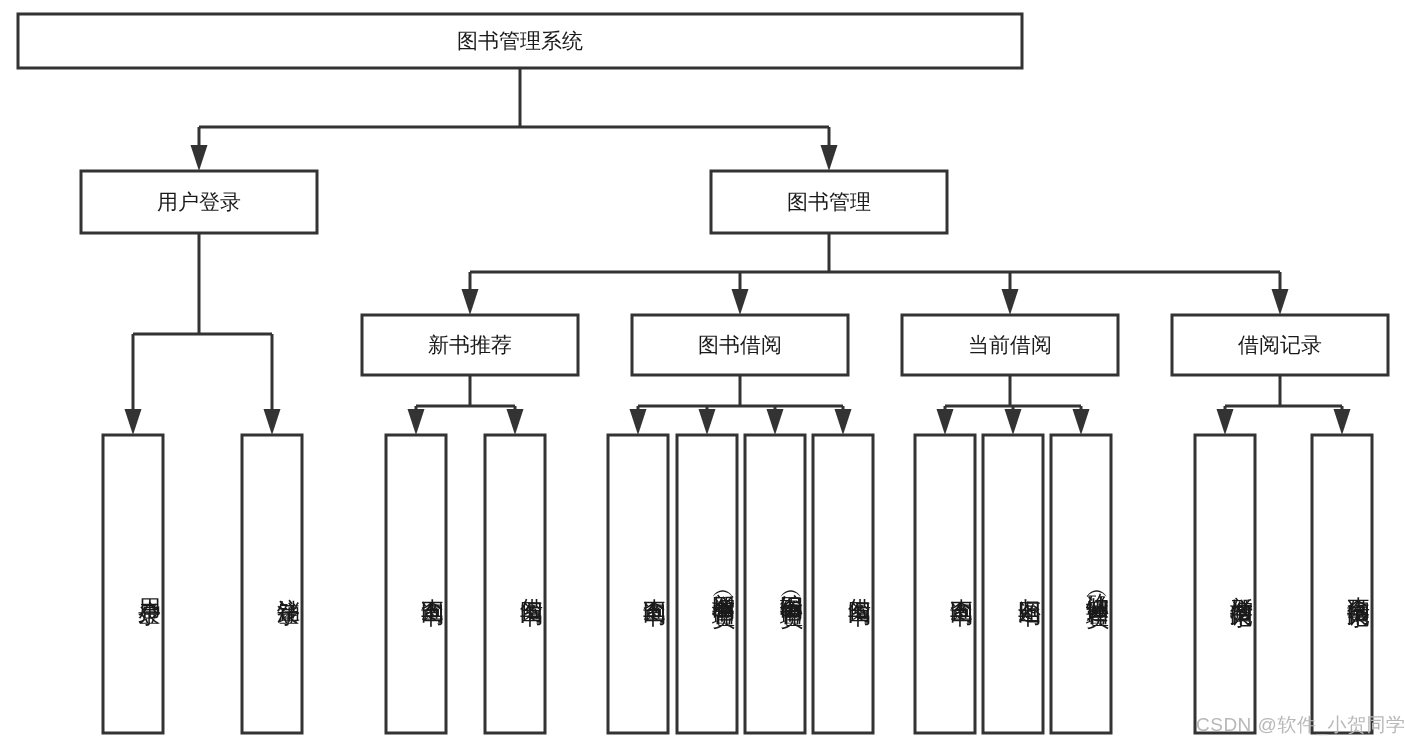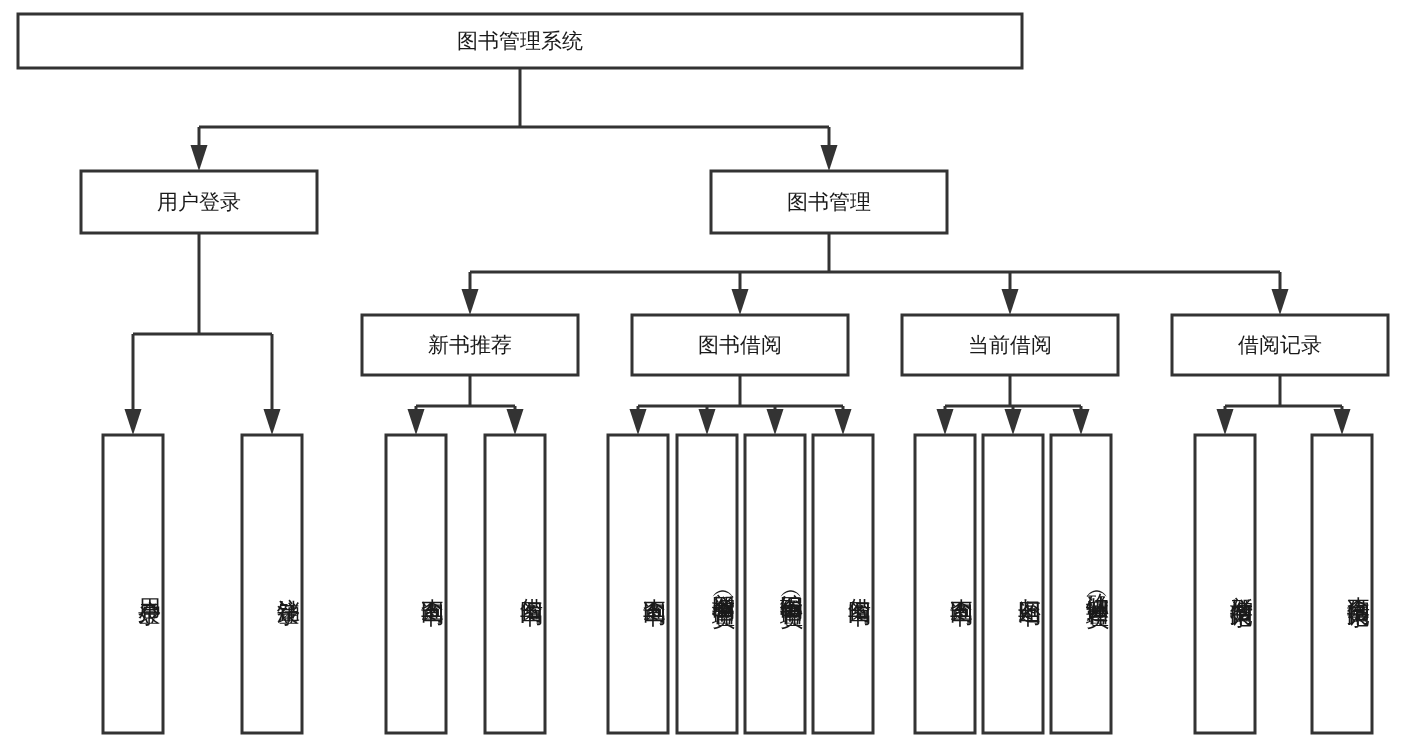--- a/index.html
+++ b/index.html
@@ -223,14 +223,15 @@
       <div class="node-label-v" style="left: 677px; top: 441px; width: 60px; height: 286px;">新增图书（管理员）</div>
       <div class="node-label-v" style="left: 745px; top: 441px; width: 60px; height: 286px;">编辑图书（管理员）</div>
       <div class="node-label-v" style="left: 813px; top: 441px; width: 60px; height: 286px;">借阅图书</div>
       <div class="node-label-v" style="left: 915px; top: 441px; width: 60px; height: 286px;">查询图书</div>
       <div class="node-label-v" style="left: 983px; top: 441px; width: 60px; height: 286px;">归还图书</div>
       <div class="node-label-v" style="left: 1051px; top: 441px; width: 60px; height: 286px;">确认归还（管理员）</div>
       <div class="node-label-v" style="left: 1195px; top: 441px; width: 60px; height: 286px;">新增借阅记录</div>
       <div class="node-label-v" style="left: 1312px; top: 441px; width: 60px; height: 286px;">查询借阅记录</div>
     </div>
 
+  <div class="watermark" id="watermark" style="left: 1196px; top: 712px;">CSDN @软件_小贺同学</div>
 
 </div>
 
 </body></html>

